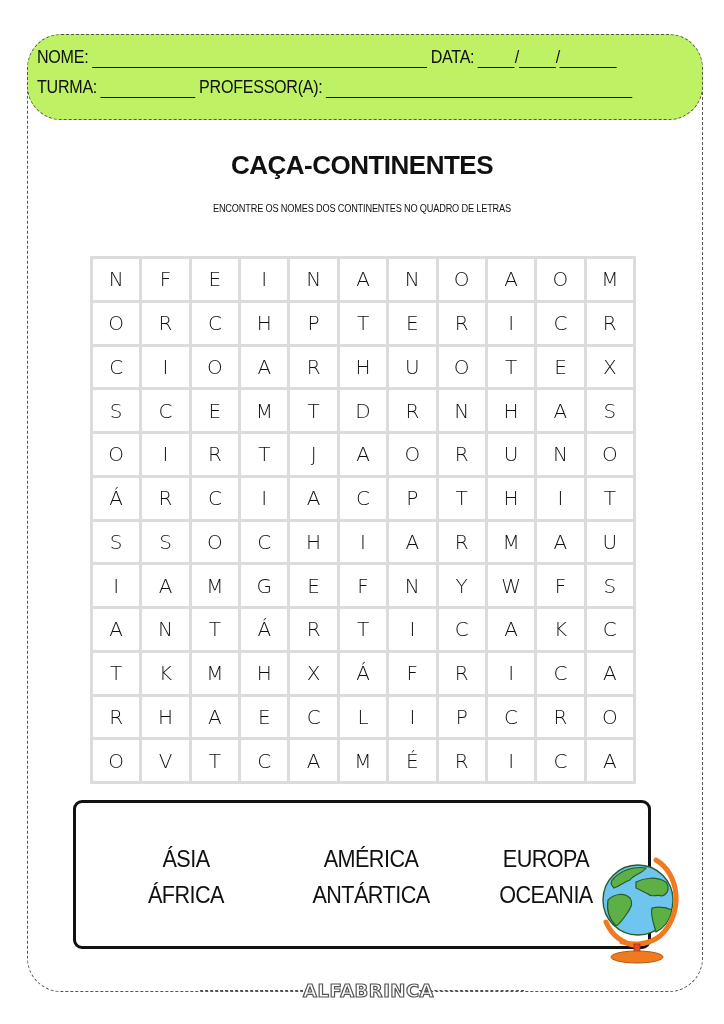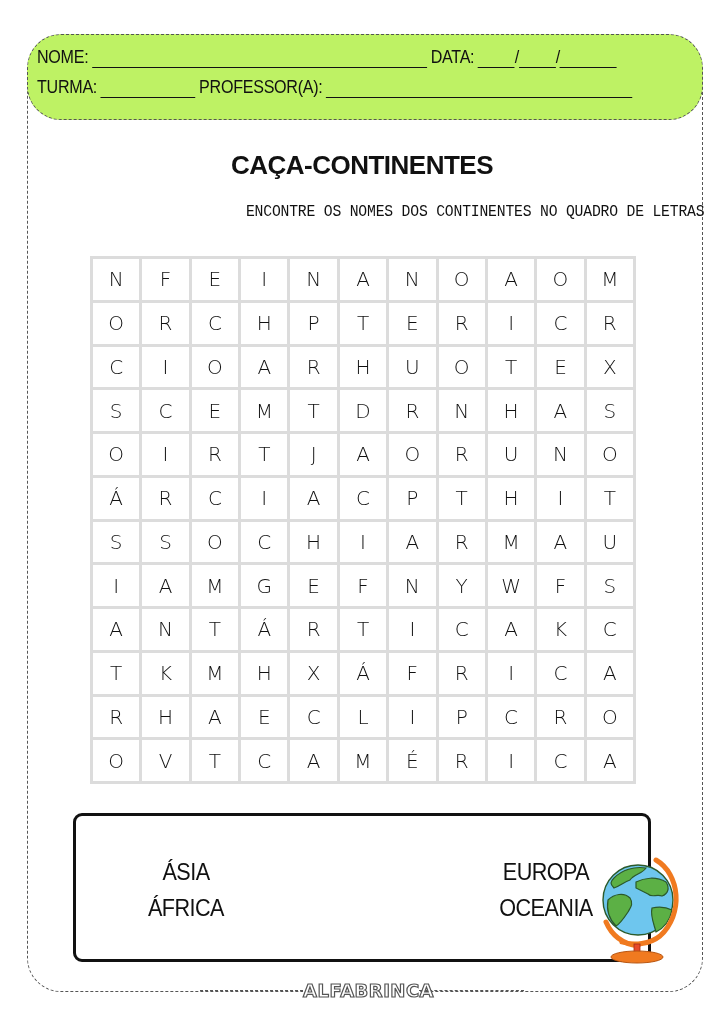--- a/index.html
+++ b/index.html
@@ -24,38 +24,38 @@
     .header-row.r1 { top: 12px; }
     .header-row.r2 { top: 42px; }
     .line { display: inline-block; border-bottom: 1.6px solid #111; height: 18px; margin: 0 4px; }
     .slash { margin: 0 0px; }
 
     .title {
       position: absolute; left: 0; right: 0; top: 150px; text-align: center;
       font-size: 26px; font-weight: bold; letter-spacing: -0.5px; color: #111;
     }
     .subtitle {
-      position: absolute; left: 0; right: 0; top: 203px; text-align: right;
-      font-size: 16px; color: #111; letter-spacing: -0.2px; font-family: Liberation Mono, monospace;
+      position: absolute; left: 0; right: 0; top: 203px; text-align: center;
+      font-size: 10px; color: #111; letter-spacing: -0.2px;
     }
     .subtitle span { display: inline-block; transform: scaleX(0.92); }
 
     .grid {
       position: absolute; left: 90px; top: 256px; width: 546px; height: 528px;
       display: grid; grid-template-columns: repeat(11, 1fr); grid-template-rows: repeat(12, 1fr);
       background: #dcdcdc; gap: 3px; padding: 3px;
     }
     .cell {
       background: #fff; display: flex; align-items: center; justify-content: center;
       font-size: 20px; color: #111; font-family: "DejaVu Sans", sans-serif; font-weight: 300;
     }
 
     .word-box {
       position: absolute; left: 73px; top: 800px; width: 578px; height: 149px;
-      border: 3.5px solid #111; border-radius: 9px; background: #fff; margin-top: 13px;
+      border: 3.5px solid #111; border-radius: 9px; background: #fff;
     }
     .word-col {
       position: absolute; top: 38px; text-align: center; font-size: 24px; line-height: 36px;
       letter-spacing: -0.6px; color: #111;
     }
     .word-col.c1 { left: 50px; width: 120px; }
     .word-col.c2 { left: 205px; width: 180px; }
     .word-col.c3 { left: 405px; width: 130px; }
     .word-col div { transform: scaleX(0.9); }
 
@@ -231,20 +231,24 @@
     <div class="cell">I</div>
     <div class="cell">C</div>
     <div class="cell">A</div>
   </div>
 
 <div class="word-box">
   <div class="word-col c1">
     <div>ÁSIA</div>
     <div>ÁFRICA</div>
   </div>
+  <div class="word-col c2">
+    <div>AMÉRICA</div>
+    <div>ANTÁRTICA</div>
+  </div>
   <div class="word-col c3">
     <div>EUROPA</div>
     <div>OCEANIA</div>
   </div>
 </div>
 
 <svg class="globe" viewBox="0 0 90 112">
 
   <circle cx="44" cy="48" r="35" fill="#6ec6ee" stroke="#2b5a2b" stroke-width="1.4"></circle>
 

